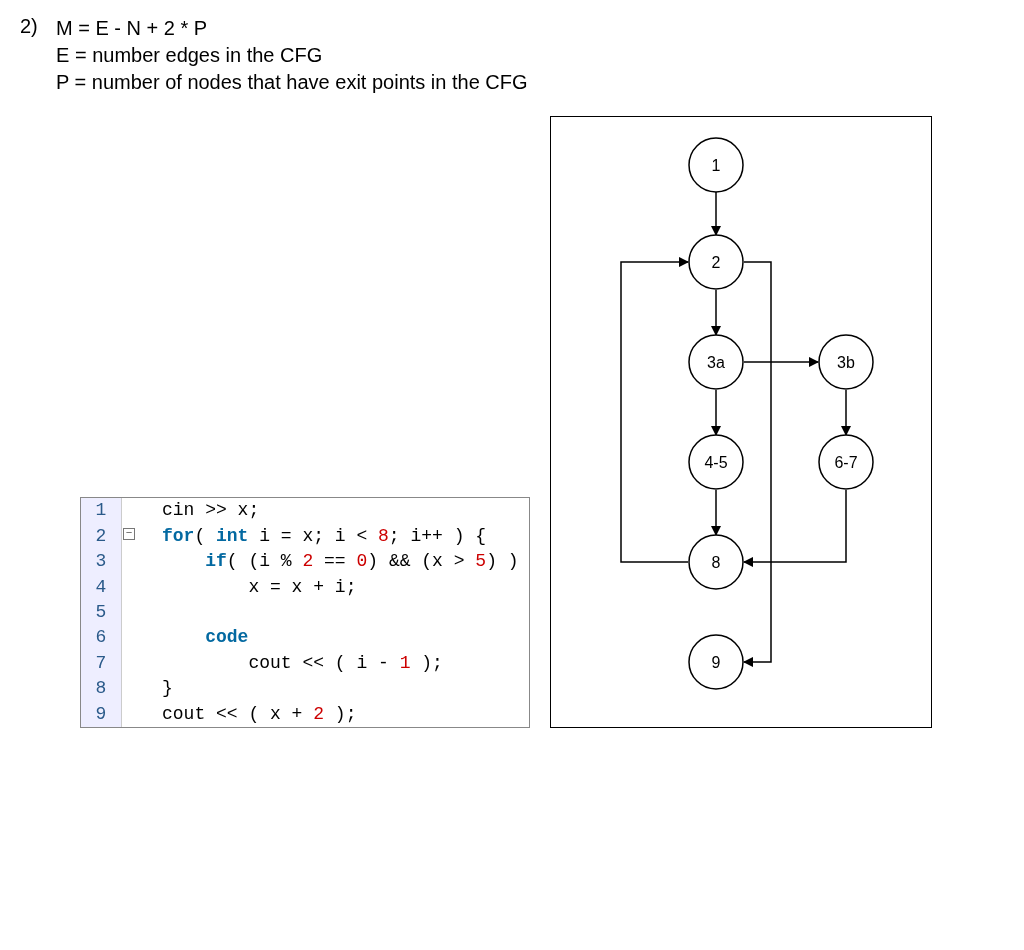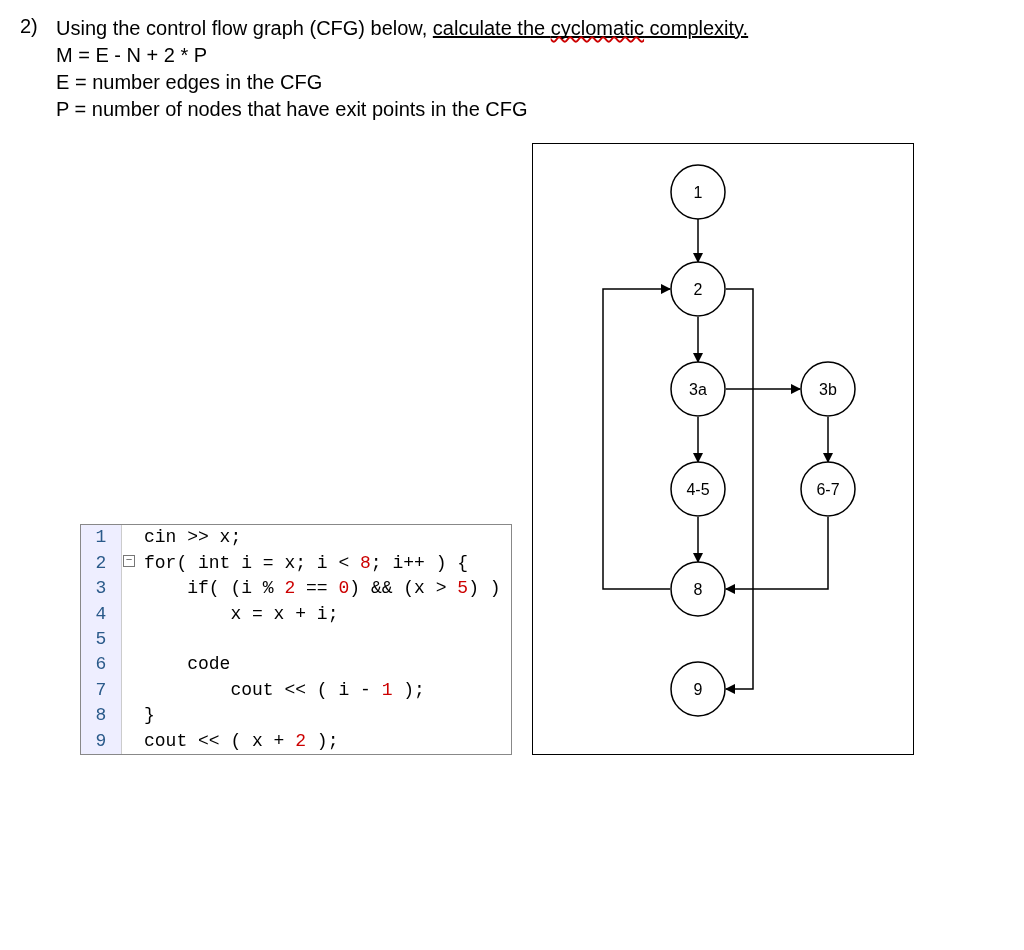--- a/index.html
+++ b/index.html
@@ -66,25 +66,25 @@
     line-height:8px;
     font-size:11px;
     text-align:center;
     color:#555;
     background:#fff;
     position:absolute;
     right:-14px;
     top:4px;
   }
   .codecell {
-    padding: 1px 10px 1px 22px;
+    padding: 1px 10px 1px 40px;
     white-space: pre;
     color: #000;
   }
-  .kw-blue { color: #000000; font-weight: normal; }
+  .kw-blue { color: #0369a1; font-weight: bold; }
   .num { color: #cc0000; }
   .diagram-box {
     border: 1px solid #000;
     padding: 10px 15px;
     display: flex;
     justify-content: center;
     align-items: center;
   }
   .node-label {
     font-family: Arial, sans-serif;
@@ -92,23 +92,20 @@
     text-anchor: middle;
     dominant-baseline: central;
   }
 </style>
 </head>
 <body>
 
 <div class="question">
   <div class="qnum">2)</div>
   <div class="qbody">
-    <div>
-      <span>Using the control flow graph (CFG) below, </span><span class="underline"><span>calculate the </span><span class="squiggly">cyclomatic</span><span> complexity.</span></span>
-    </div>
     <div class="italic">M = E - N + 2 * P</div>
     <div class="italic">E = number edges in the CFG</div>
     <div class="italic">P = number of nodes that have exit points in the CFG</div>
   </div>
 </div>
 
 <div class="lower">
 
   <div class="code-block">
     <div class="code-row">

